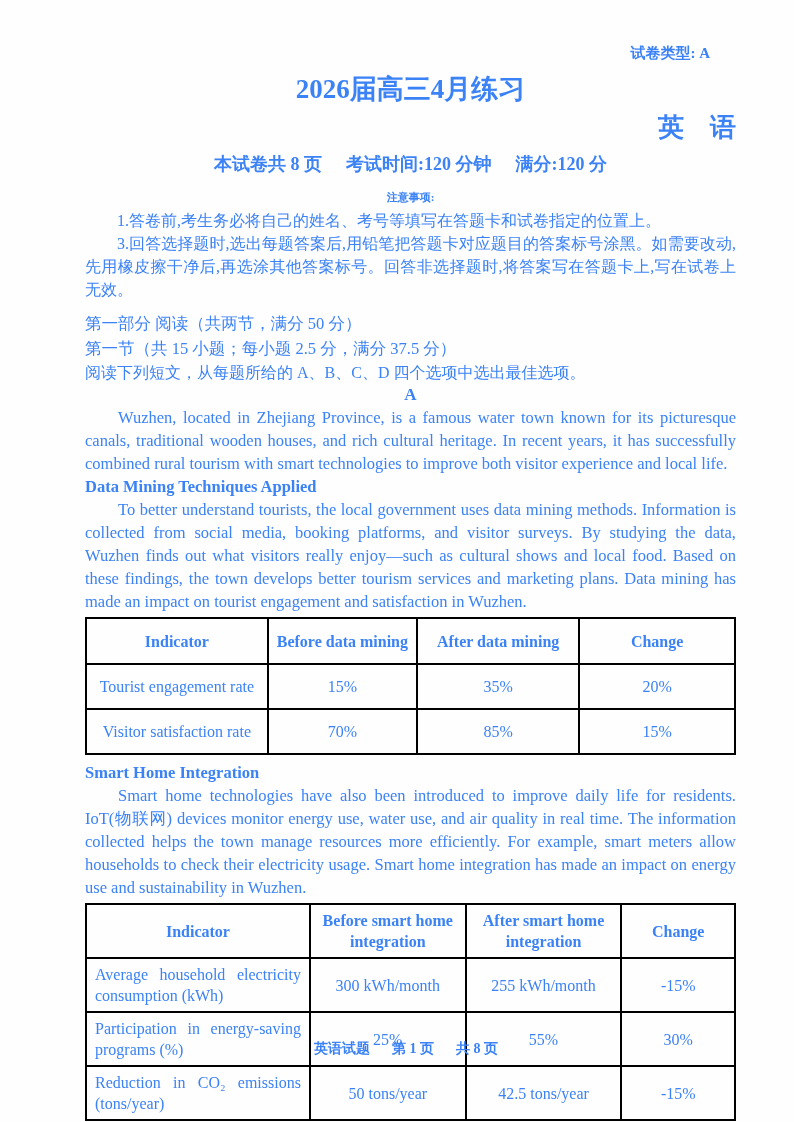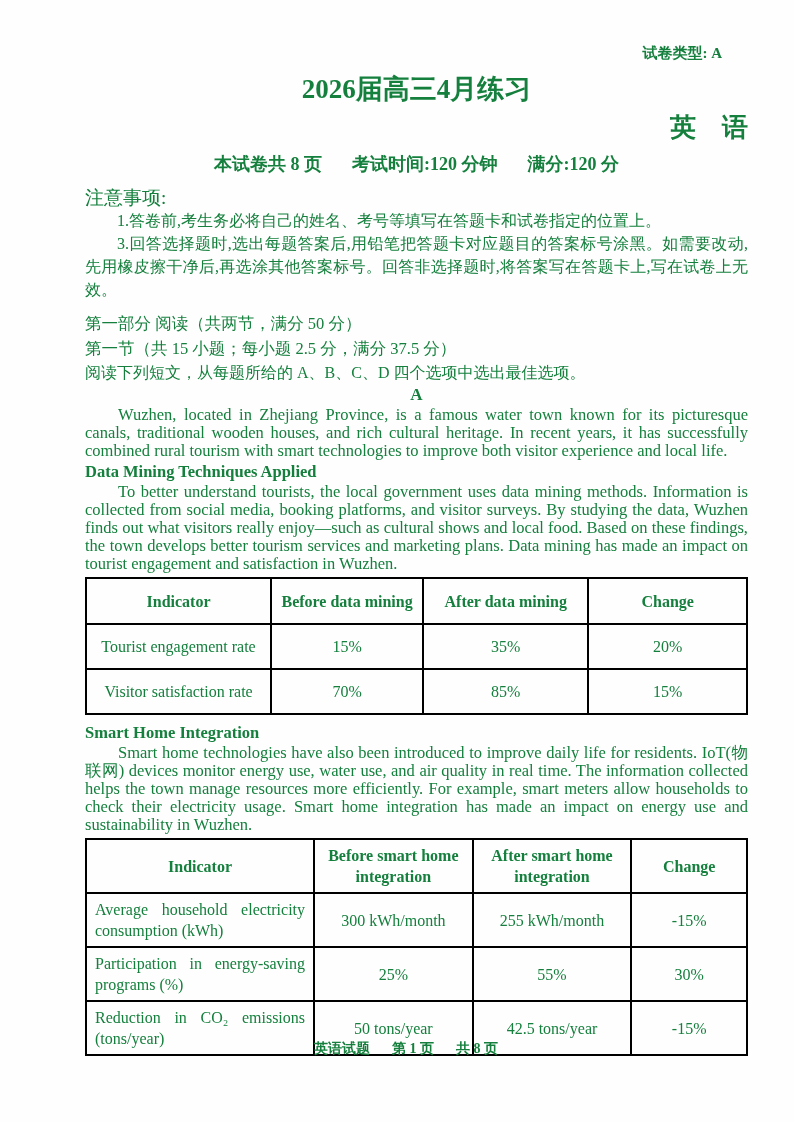--- a/index.html
+++ b/index.html
@@ -1,23 +1,23 @@
 <!DOCTYPE html>
 <html><head>
 <meta charset="utf-8">
 <style>
   html,body { margin:0; padding:0; background:#e8e8e8; }
   .page {
     position:relative;
     width:794px; height:1122px;
     margin:0 auto;
     background:#fefefe;
-    color:#15803d;
+    color:#3b82f6;
     box-sizing:border-box;
-    padding:44px 46px 0 85px;
+    padding:44px 58px 0 85px;
     overflow:hidden;
     font-family:"Liberation Serif","DejaVu Serif",serif;
   }
   .paper-type {
     text-align:right;
     padding-right:26px;
     font-size:15px;
     font-weight:bold;
     line-height:18px;
   }
@@ -32,30 +32,31 @@
     margin:4px 0 0 0;
     text-align:right;
     font-size:26px;
     font-weight:bold;
     line-height:32px;
   }
   .exam-info {
     margin-top:8px;
     display:flex;
     justify-content:center;
-    gap:30px;
+    gap:24px;
     font-size:18px;
     font-weight:bold;
     line-height:24px;
   }
   .notice { margin-top:10px; }
   .notice-heading {
-    font-size:19px;
-    font-weight:normal;
-    line-height:23px;
+    font-size:11px;
+    font-weight:bold;
+    line-height:23px;
+    text-align:center;
   }
   .cn {
     font-size:16px;
     line-height:23px;
     margin:0;
   }
   .indent { text-indent:2em; }
   .justify { text-align:justify; }
   .part-heading {
     font-size:16.5px;
@@ -64,21 +65,21 @@
   }
   .part-block { margin-top:10px; }
   .passage-label {
     text-align:center;
     font-size:17px;
     font-weight:bold;
     line-height:22px;
   }
   .en {
     font-size:16.5px;
-    line-height:18px;
+    line-height:23px;
     text-align:justify;
     margin:0;
   }
   .en-heading {
     font-size:16.5px;
     font-weight:bold;
     line-height:23px;
   }
   table {
     width:100%;

